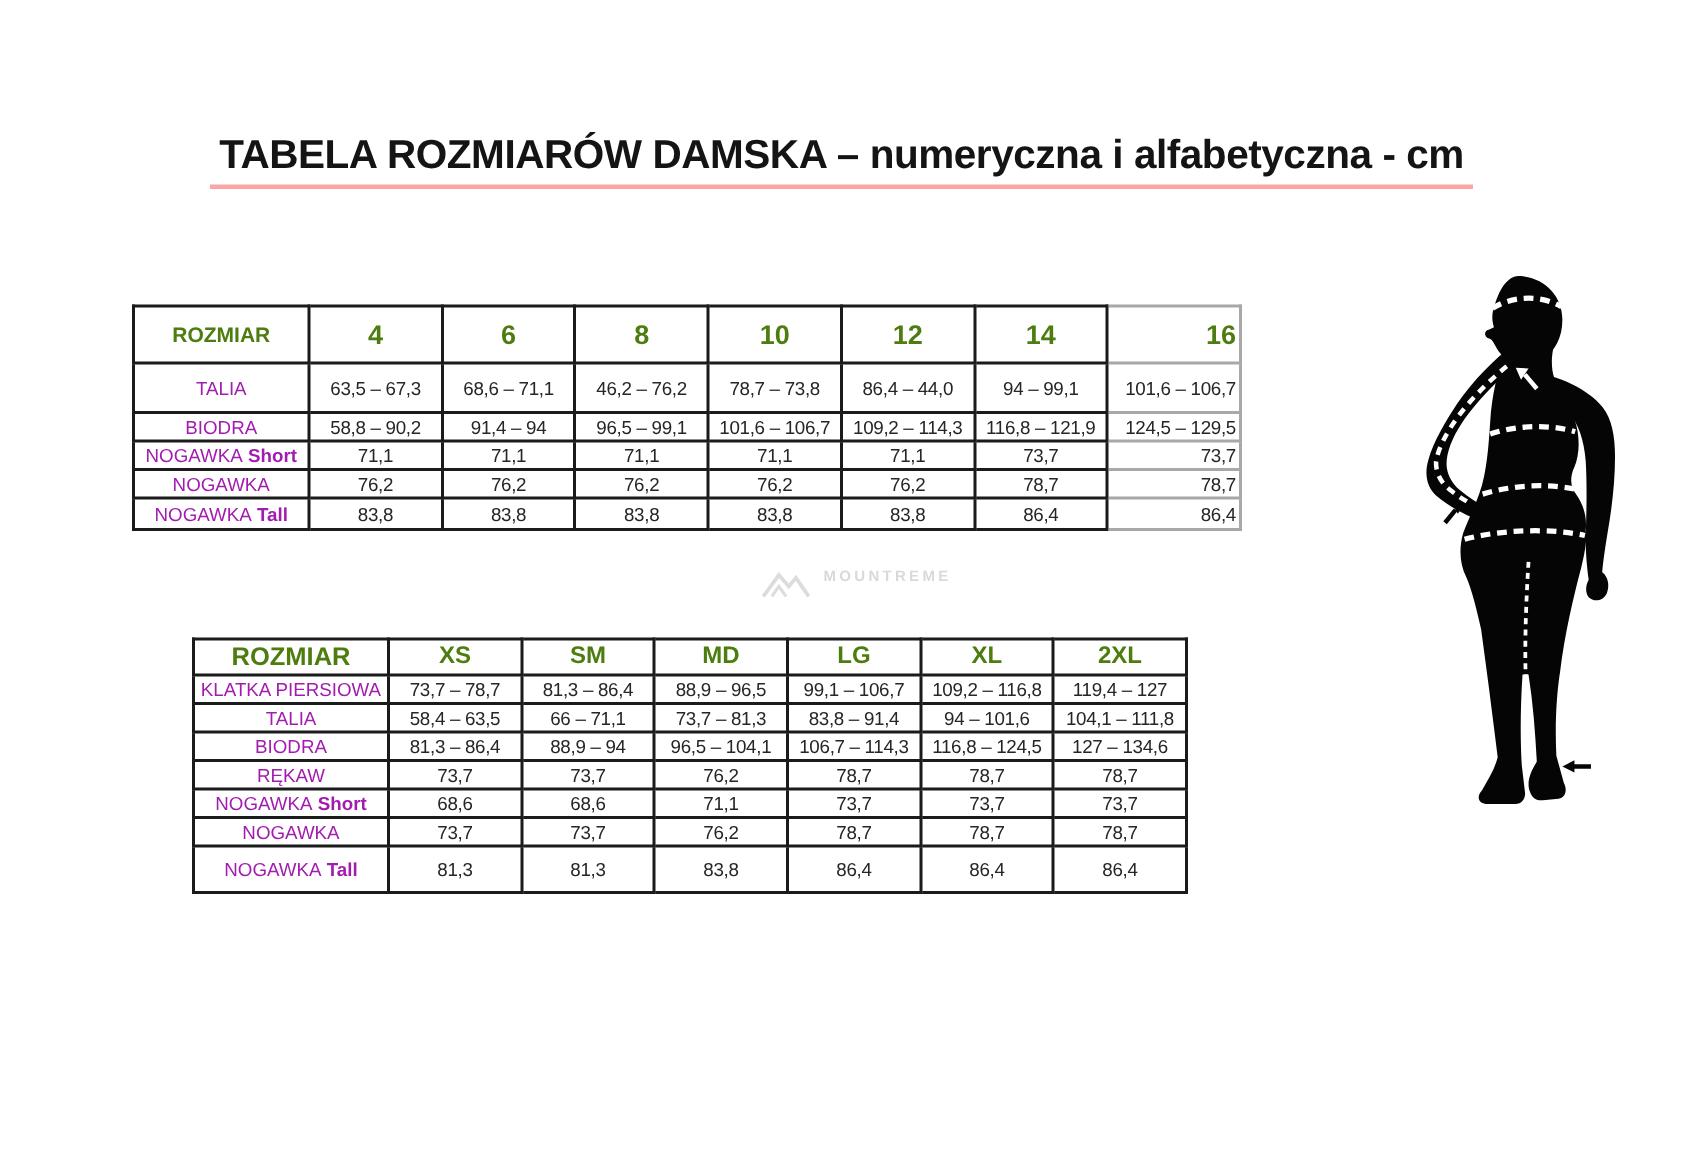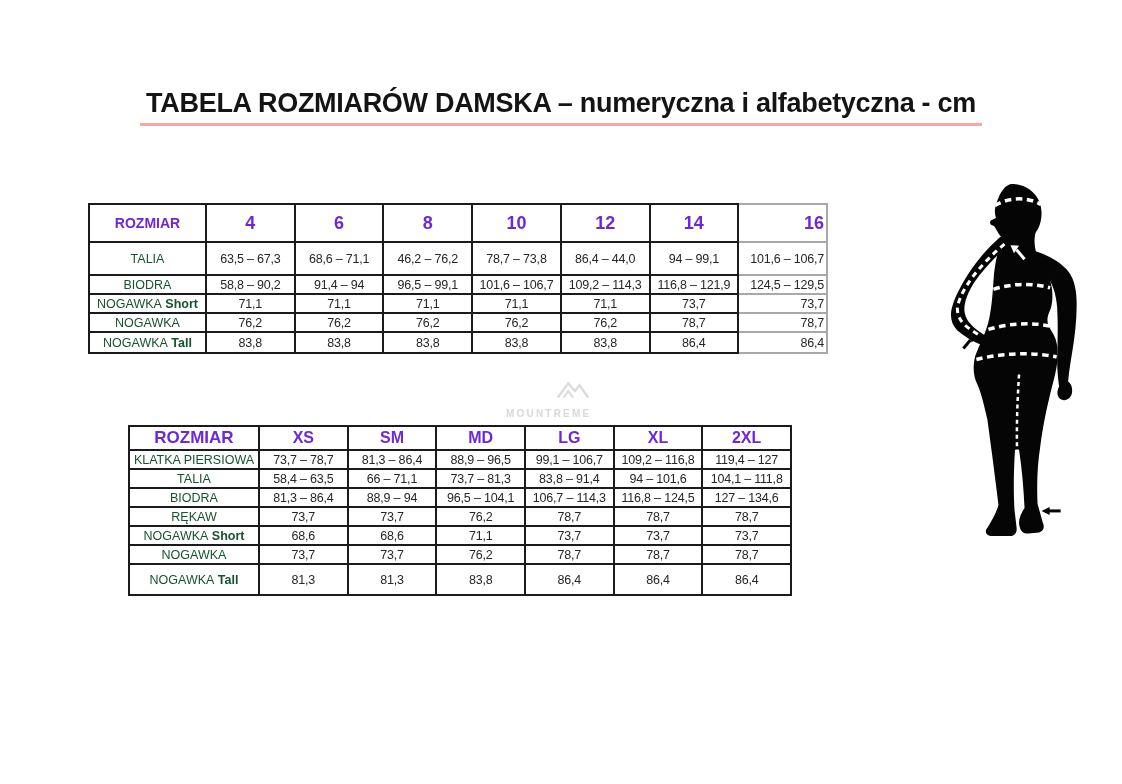--- a/index.html
+++ b/index.html
@@ -6,43 +6,43 @@
   body{font-family:"Liberation Sans",sans-serif;color:#1f1f1f;}
   .page{position:relative;width:1122px;height:784px;background:#ffffff;overflow:hidden;}
 
   .title-wrap{position:absolute;top:88px;left:0;width:100%;text-align:center;}
   .title{display:inline-block;font-weight:bold;font-size:27px;letter-spacing:-0.3px;color:#141414;
          border-bottom:3px solid #fca5a5;padding:0 6px 4px 6px;white-space:nowrap;}
 
   table.t{position:absolute;border-collapse:collapse;table-layout:fixed;background:#fff;}
   .t th,.t td{border:2px solid #1b1b1b;text-align:center;vertical-align:middle;
               padding:0 2px;overflow:hidden;white-space:nowrap;}
-  .t thead th{font-weight:bold;color:#6d28d9;}
-  .t tbody th{font-weight:normal;font-size:12.5px;color:#14532d;}
+  .t thead th{font-weight:bold;color:#4d7c0f;}
+  .t tbody th{font-weight:normal;font-size:12.5px;color:#a21caf;}
   .t tbody th b{font-weight:bold;}
   .t tbody td{font-size:12.5px;color:#262626;letter-spacing:-0.2px;}
 
   .t1{left:88px;top:203px;width:740px;}
   .t1 col.head{width:117px;}
   .t1 thead th{height:36px;font-size:18px;}
   .t1 thead th:first-child{font-size:14px;}
   .t1 tbody tr{height:19px;}
   .t1 tbody tr.tall{height:33px;}
   .t1 tbody tr:last-child{height:21px;}
   
   .t1 th:last-child,.t1 td:last-child{border-color:#a8a8a8;border-left-color:#1b1b1b;text-align:right;}
 
   .t2{left:128px;top:425px;width:664px;}
   .t2 col.head{width:130px;}
   .t2 thead th{height:22px;font-size:16px;}
   .t2 thead th:first-child{font-size:17px;}
   .t2 tbody tr{height:19px;}
   .t2 tbody tr.tall{height:31px;}
 
-  .watermark{position:absolute;left:506px;top:379px;display:flex;align-items:flex-end;gap:7px;flex-direction:column;}
+  .watermark{position:absolute;left:506px;top:379px;display:flex;align-items:flex-start;gap:7px;}
   .wm-text{font-size:10px;font-weight:bold;letter-spacing:2.2px;color:#d9d9d9;}
 
   .figure{position:absolute;left:943px;top:183px;width:136px;height:356px;}
 </style>
 </head>
 <body>
 
 <div class="page">
 
   <div class="title-wrap">

